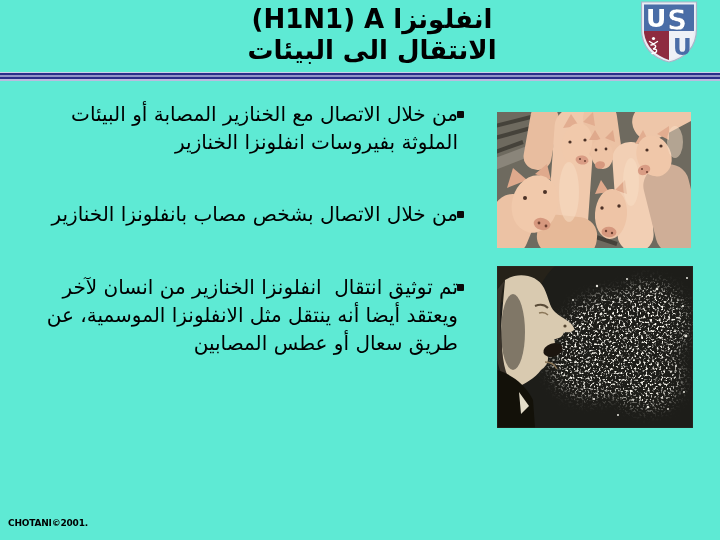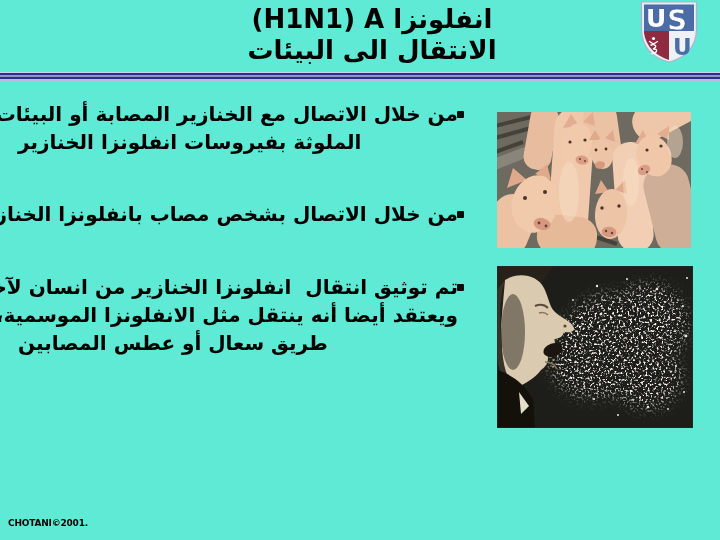--- a/index.html
+++ b/index.html
@@ -17,22 +17,22 @@
     background:linear-gradient(to bottom,
       #cdd0ea 0,#cdd0ea 1px,
       #2b2d8a 1px,#2b2d8a 3.5px,
       #9093c6 3.5px,#9093c6 5.5px,
       #2b2d8a 5.5px,#2b2d8a 7.5px,
       #babce0 7.5px,#babce0 9px);
   }
   .logo{position:absolute;left:640px;top:1px;width:58px;height:62px;}
   .bullet-text{
     position:absolute;left:18px;width:440px;
-    direction:rtl;text-align:left;white-space:pre;
-    font-weight:bold;color:#000;font-size:20px;line-height:28px;
+    direction:rtl;text-align:right;white-space:pre;
+    font-weight:normal;color:#000;font-size:20px;line-height:28px;
   }
   .b1{top:100px;} .b2{top:200px;} .b3{top:273px;}
   .marker{
     position:absolute;left:457px;width:7px;height:7px;
     background:#0a0a0a;border-radius:1px;
   }
   .m1{top:111px;} .m2{top:211px;} .m3{top:284px;}
   .photo{position:absolute;display:block;}
   .photo-pigs{left:497px;top:112px;width:194px;height:136px;}
   .photo-sneeze{left:497px;top:266px;width:196px;height:162px;}

